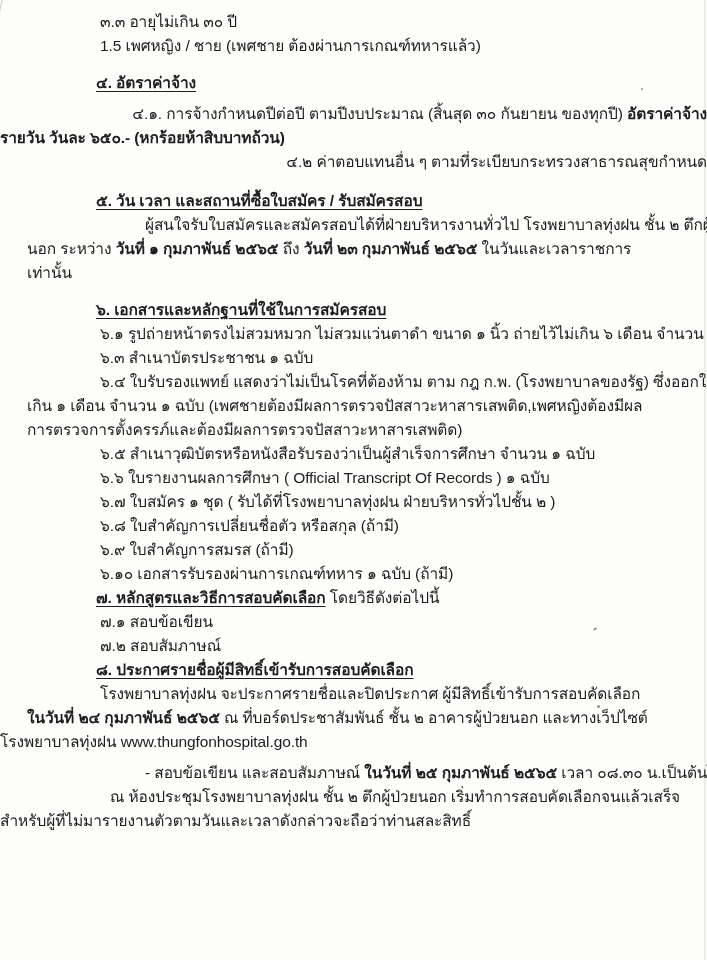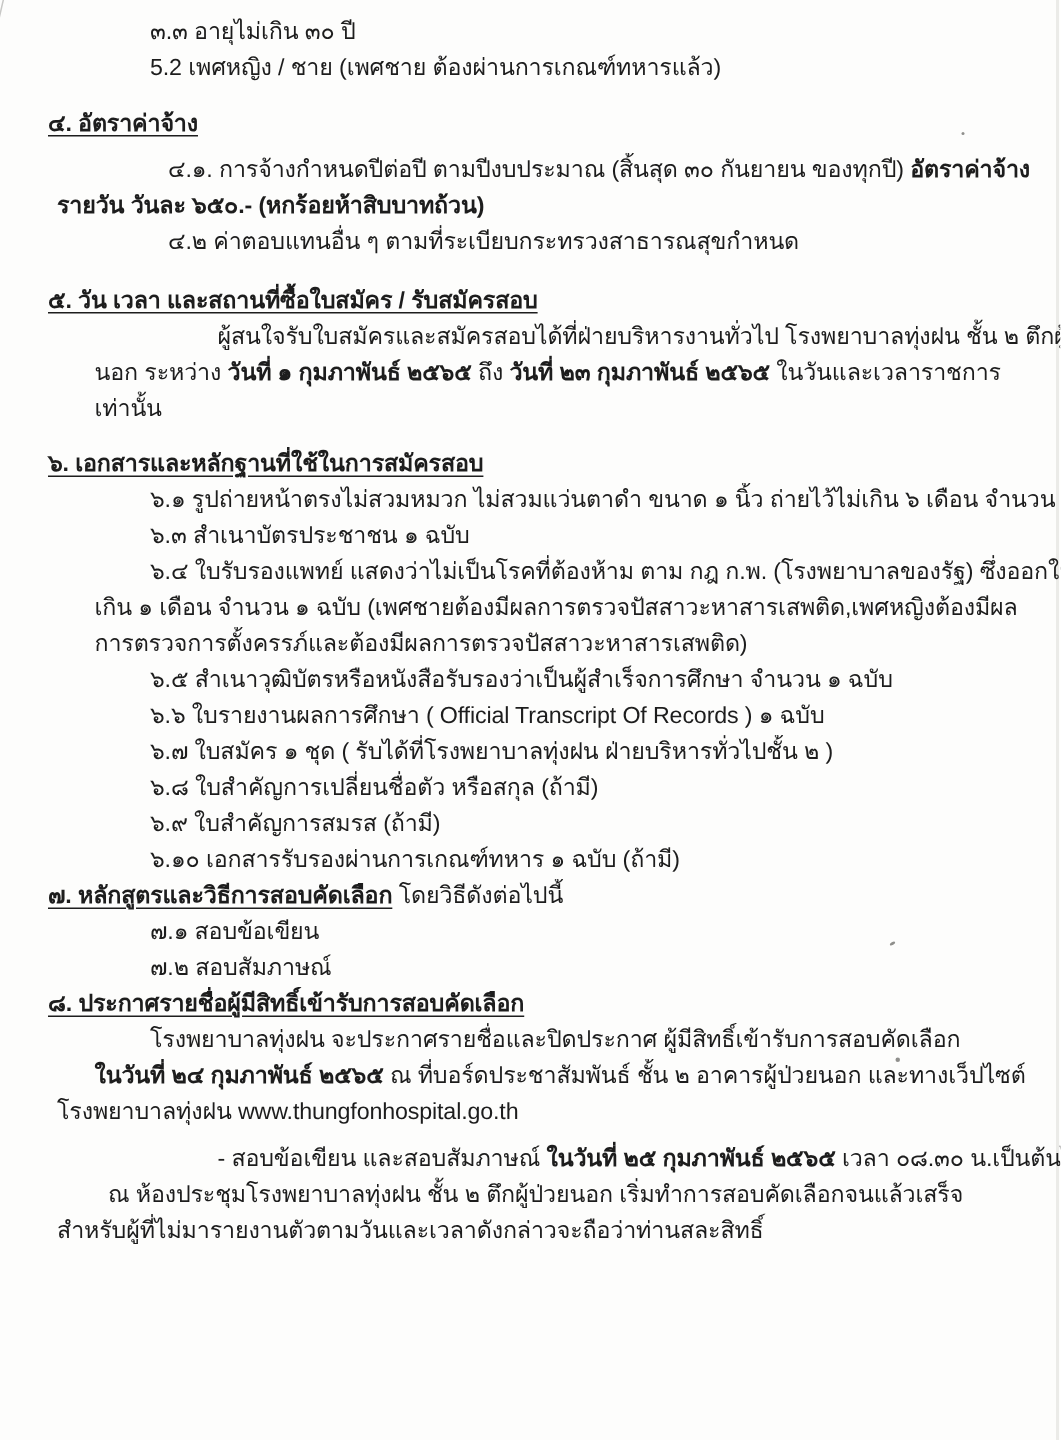--- a/index.html
+++ b/index.html
@@ -33,26 +33,26 @@
     height: 24px;
     white-space: nowrap;
     overflow: hidden;
   }
   .b { font-weight: bold; }
   .u {
     text-decoration: underline;
     text-underline-offset: 3px;
   }
   
-  .ind-head  { padding-left: 32px; }
+  .ind-head  { padding-left: 96px; }
   .ind-item  { padding-left: 100px; }
-  .ind-item2 { padding-left: 112px; }
-  .ind-cont  { padding-left: 38px; }
-  .ind-cont2 { padding-left: 63px; }
-  .ind-cont3 { padding-left: 72px; }
+  .ind-item2 { padding-left: 112px; text-align: right; }
+  .ind-cont  { }
+  .ind-cont2 { padding-left: 27px; }
+  .ind-cont3 { padding-left: 110px; }
   .ind-para  { padding-left: 145px; }
   
   .gap-s  { margin-top: 7px; }
   .gap-m  { margin-top: 13px; }
   .gap-l  { }
   .gap-xl { margin-top: 15px; }
   
   .diag {
     position: absolute;
     top: -10px; left: 4px;
@@ -82,21 +82,21 @@
 <body>
 
 <div class="page">
   <div class="diag"></div>
   <div class="edge"></div>
   <div class="speck speck1"></div>
   <div class="speck speck2"></div>
   <div class="speck speck3"></div>
   <div class="doc" id="doc">
       <div class="line ind-item"><span>๓.๓ อายุไม่เกิน ๓๐ ปี</span></div>
-      <div class="line ind-item"><span>5.2 เพศหญิง / ชาย (เพศชาย ต้องผ่านการเกณฑ์ทหารแล้ว)</span></div>
+      <div class="line ind-item"><span>1.5 เพศหญิง / ชาย (เพศชาย ต้องผ่านการเกณฑ์ทหารแล้ว)</span></div>
       <div class="line ind-head gap-m"><span class="b u">๔. อัตราค่าจ้าง</span></div>
       <div class="line ind-item2 gap-s"><span>๔.๑. การจ้างกำหนดปีต่อปี ตามปีงบประมาณ  (สิ้นสุด ๓๐ กันยายน ของทุกปี) </span><span class="b">อัตราค่าจ้าง</span></div>
       <div class="line ind-cont"><span class="b">รายวัน วันละ ๖๕๐.- (หกร้อยห้าสิบบาทถ้วน)</span></div>
       <div class="line ind-item2"><span>๔.๒  ค่าตอบแทนอื่น ๆ ตามที่ระเบียบกระทรวงสาธารณสุขกำหนด</span></div>
       <div class="line ind-head gap-xl"><span class="b u">๕. วัน  เวลา  และสถานที่ซื้อใบสมัคร /  รับสมัครสอบ</span></div>
       <div class="line ind-para"><span>ผู้สนใจรับใบสมัครและสมัครสอบได้ที่ฝ่ายบริหารงานทั่วไป  โรงพยาบาลทุ่งฝน  ชั้น ๒  ตึกผู้ป่วย</span></div>
       <div class="line ind-cont2"><span>นอก  ระหว่าง  </span><span class="b">วันที่ ๑  กุมภาพันธ์  ๒๕๖๕</span><span> ถึง </span><span class="b">วันที่ ๒๓  กุมภาพันธ์  ๒๕๖๕</span><span>  ในวันและเวลาราชการ</span></div>
       <div class="line ind-cont2"><span>เท่านั้น</span></div>
       <div class="line ind-head gap-m"><span class="b u">๖. เอกสารและหลักฐานที่ใช้ในการสมัครสอบ</span></div>
       <div class="line ind-item"><span>๖.๑  รูปถ่ายหน้าตรงไม่สวมหมวก ไม่สวมแว่นตาดำ  ขนาด ๑ นิ้ว ถ่ายไว้ไม่เกิน ๖ เดือน  จำนวน ๓  แผ่น</span></div>

